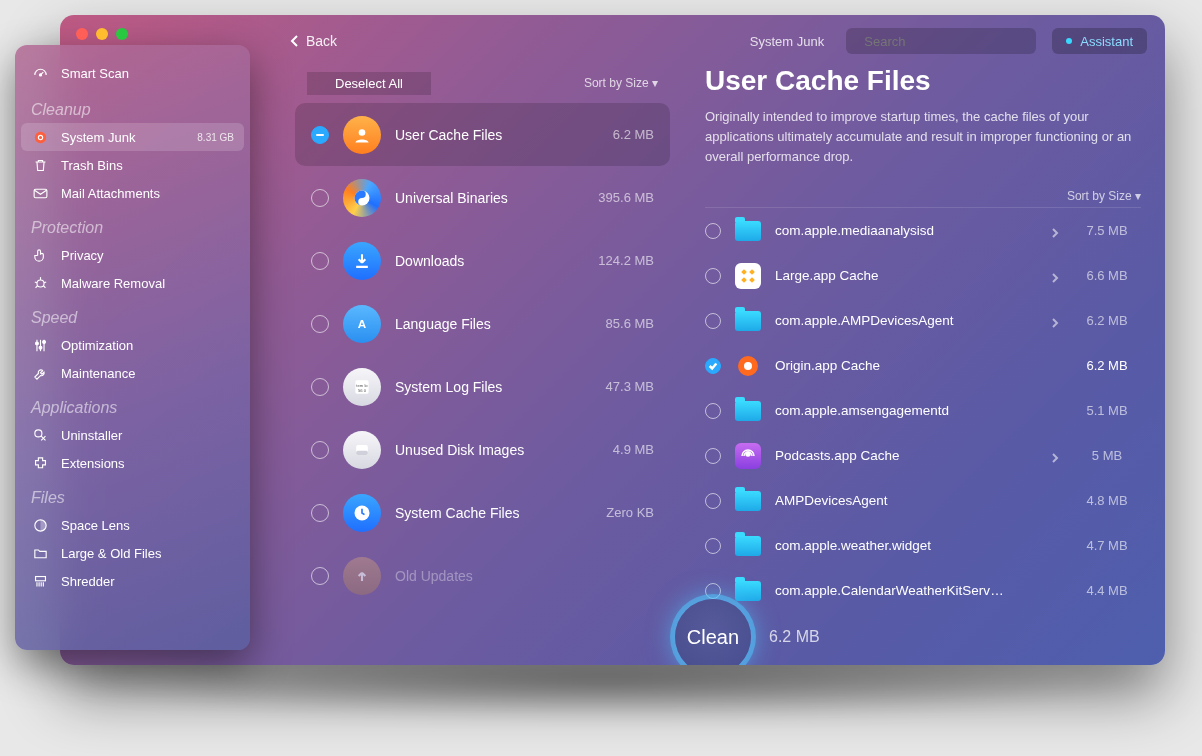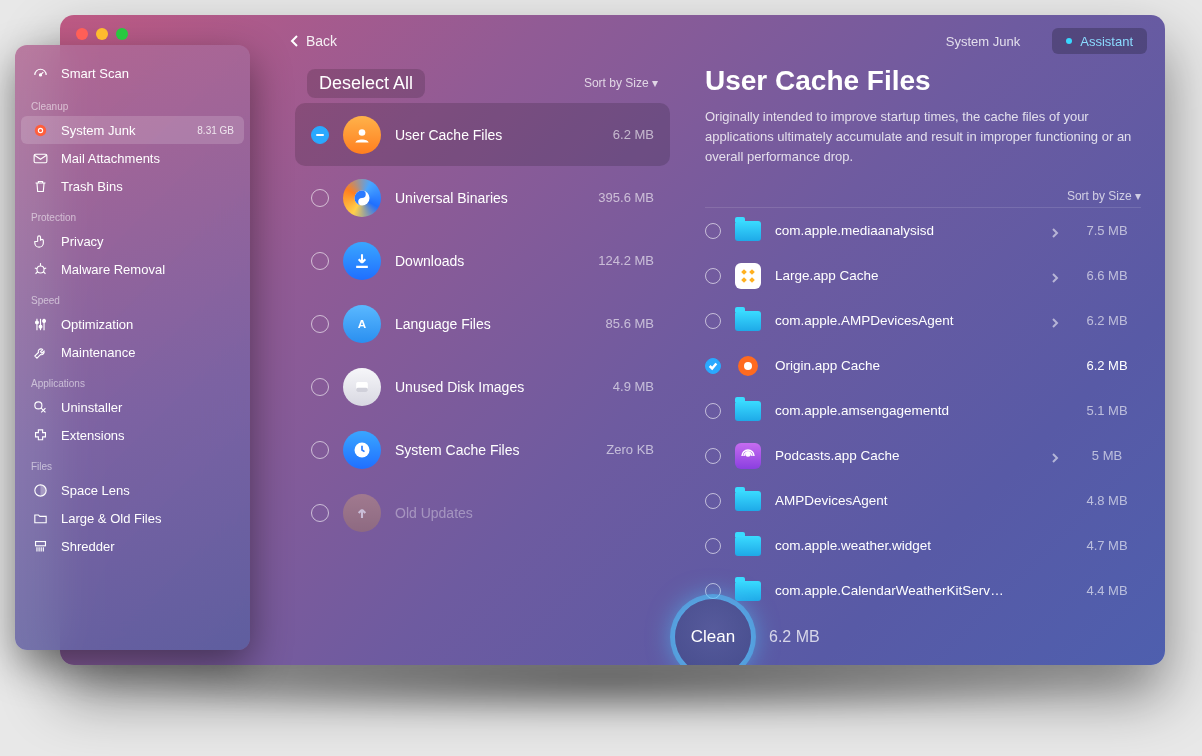--- a/index.html
+++ b/index.html
@@ -14,40 +14,40 @@
   .tl.red{background:#ff5f57;} .tl.yellow{background:#febc2e;} .tl.green{background:#28c840;}
 
   
   .sidebar { position:absolute; left:15px; top:45px; width:235px; height:605px; border-radius:12px;
              background: linear-gradient(160deg, rgba(178,105,148,.85), rgba(120,100,165,.85) 60%, rgba(90,95,160,.85));
              backdrop-filter: blur(20px); padding:12px 0 14px 0; box-shadow: 0 15px 40px rgba(0,0,0,.45); z-index:20;}
   .sb-item { display:flex; align-items:center; gap:12px; height:28px; padding:0 16px; color:#fff; font-size:13px; cursor:pointer;}
   .sb-item.top { height:32px; font-weight:500; }
   .sb-item.active { background: rgba(255,255,255,.16); border-radius:6px; margin:0 6px; padding:0 10px;}
   .sb-item .sz { margin-left:auto; font-size:10px; color:rgba(255,255,255,.8);}
-  .sb-head { font-size:10px; color:rgba(255,255,255,.55); padding:12px 16px 4px; }
+  .sb-head { font-size:16px; color:rgba(255,255,255,.55); padding:12px 16px 4px;font-style:italic; }
   .sic { width:18px; height:18px; display:flex; align-items:center; justify-content:center; color:#fff; }
   .sic svg{width:17px;height:17px;fill:none;stroke:currentColor;stroke-width:1.6;}
 
   
-  .topbar { position:absolute; left:230px; top:12px; right:18px; height:28px; display:flex; align-items:center; gap:26px; color:#fff; z-index:5;}
+  .topbar { position:absolute; left:230px; top:12px; right:18px; height:28px; display:flex; align-items:center; gap:16px; color:#fff; z-index:5;}
   .back { display:flex; align-items:center; gap:6px; font-size:14px; cursor:pointer; color:rgba(255,255,255,.9);}
   .back svg{width:10px;height:14px;stroke:#fff;fill:none;stroke-width:2;}
   .crumb { margin-left:auto; font-size:13px; color:rgba(255,255,255,.8); margin-right:6px;}
   .search { display:flex; align-items:center; gap:8px; width:190px; height:26px; border-radius:6px;
             background:rgba(0,0,0,.18); padding:0 10px; color:rgba(255,255,255,.6);}
   .search input{flex:1;background:none;border:none;outline:none;color:#fff;font-size:13px;}
   .assistant{display:flex;align-items:center;gap:8px;height:26px;padding:0 14px;border-radius:6px;
              background:rgba(0,0,0,.22);color:#8bdcff;font-size:13px;font-weight:500;cursor:pointer;}
   .assistant .dot{width:6px;height:6px;border-radius:50%;background:#39d8ff;}
 
   
   .middle { position:absolute; left:225px; top:48px; width:395px; bottom:0; padding:0 10px 20px 10px; z-index:2;}
   .mid-top{display:flex;align-items:center;height:40px;padding:0 12px;color:#fff;}
-  .deselect{background:rgba(0,0,0,.15);padding:4px 12px;border-radius:8px;font-size:18px;cursor:pointer;}
+  .deselect{background:rgba(0,0,0,.15);padding:4px 28px;border-radius:0;font-size:13px;cursor:pointer;}
   .sortby{margin-left:auto;font-size:12px;color:rgba(255,255,255,.75);cursor:pointer;}
   .catlist{display:flex;flex-direction:column;gap:0;}
   .cat{display:flex;align-items:center;gap:14px;height:63px;padding:0 16px;cursor:pointer;}
   .cat.sel{background:rgba(0,0,0,.15);border-radius:10px;}
   .cat .radio{width:18px;height:18px;border:1.5px solid rgba(255,255,255,.6);border-radius:50%;flex-shrink:0;}
   .cat .radio.dash{background:#2aa9ff;border-color:#2aa9ff;display:flex;align-items:center;justify-content:center;}
   .cat .radio.dash::after{content:"";width:8px;height:2px;background:#fff;border-radius:1px;}
   .cat .cic{width:38px;height:38px;border-radius:50%;display:flex;align-items:center;justify-content:center;color:#fff;flex-shrink:0;}
   .cat .cic svg{width:20px;height:20px;fill:#fff;}
   .cat .nm{font-size:14px;color:#fff;}
@@ -74,21 +74,21 @@
   .it .inm{font-size:13.5px;color:#fff;white-space:nowrap;overflow:hidden;text-overflow:ellipsis;max-width:230px;}
   .it .chev{margin-left:auto;width:8px;height:12px;color:rgba(255,255,255,.55);}
   .it .chev svg{width:8px;height:12px;stroke:currentColor;fill:none;stroke-width:2;}
   .it .isz{width:68px;text-align:center;font-size:13px;color:rgba(255,255,255,.6);}
   .it.sel .inm{font-weight:500;} .it.sel .isz{color:#fff;}
 
   
   .cleanwrap{position:absolute;left:615px;bottom:-10px;display:flex;align-items:center;gap:18px;z-index:15;}
   .cleanbtn{width:76px;height:76px;border-radius:50%;background:radial-gradient(circle at 50% 40%, rgba(80,90,150,.6), rgba(60,70,130,.7));
             box-shadow:0 0 0 5px rgba(80,200,255,.5), 0 0 24px 3px rgba(80,200,255,.6);display:flex;align-items:center;justify-content:center;
-            color:#fff;font-size:17px;font-weight:500;cursor:pointer;}
+            color:#fff;font-size:20px;font-weight:500;cursor:pointer;}
   .cleansz{font-size:16px;color:rgba(255,255,255,.75);}
 
   
   .dropsh{position:absolute;left:40px;top:640px;width:1130px;height:80px;border-radius:50%;
           background:radial-gradient(ellipse at center, rgba(0,0,0,.35), rgba(0,0,0,0) 70%);filter:blur(8px);}
 
   
   .bg-orange{background:linear-gradient(#ffb24a,#ff7f1f);}
   .bg-yy{background:conic-gradient(from 210deg,#ffcf4a,#ff7f1f,#4aa6ff,#1f6fff,#ffcf4a);}
   .bg-blue{background:linear-gradient(#3aa6ff,#1f6fff);}
@@ -109,20 +109,27 @@
   </div>
 
   <div class="topbar">
     <div class="back">
       <svg viewBox="0 0 10 14">
           <polyline points="7,2 2,7 7,12"></polyline>
         </svg>
       <span>Back</span>
     </div>
     <span class="crumb">System Junk</span>
+    <div class="search">
+      <svg width="14" height="14" viewBox="0 0 16 16" fill="none" stroke="rgba(255,255,255,.6)" stroke-width="1.8">
+          <circle cx="7" cy="7" r="5"></circle>
+          <line x1="11" y1="11" x2="15" y2="15"></line>
+        </svg>
+      <input placeholder="Search" style="">
+    </div>
     <div class="assistant">
       <span class="dot"></span>
       <span>Assistant</span>
     </div>
   </div>
 
   <div class="middle">
     <div class="mid-top">
       <div class="deselect">Deselect All</div>
       <div class="sortby"><span>Sort by Size</span> ▾</div>
@@ -167,20 +174,32 @@
               <text x="12" y="17" text-anchor="middle" font-size="14" fill="#fff" font-weight="700">A</text>
             </svg>
           </span>
     <span class="nm">Language Files</span>
     <span class="csz">85.6 MB</span>
         </div>
         <div class="cat">
           <span class="radio "></span>
     <span class="cic bg-white">
             <svg viewBox="0 0 24 24">
+              <rect x="4" y="4" width="16" height="16" rx="2" fill="#fff"></rect>
+              <text x="12" y="12" text-anchor="middle" font-size="5" fill="#555">tem lo</text>
+              <text x="12" y="18" text-anchor="middle" font-size="5" fill="#555">56 0</text>
+            </svg>
+          </span>
+    <span class="nm">System Log Files</span>
+    <span class="csz">47.3 MB</span>
+        </div>
+        <div class="cat">
+          <span class="radio "></span>
+    <span class="cic bg-white">
+            <svg viewBox="0 0 24 24">
               <rect x="5" y="6" width="14" height="12" rx="2" fill="#fff"></rect>
               <rect x="5" y="13" width="14" height="5" rx="2" fill="#d0d0da"></rect>
             </svg>
           </span>
     <span class="nm">Unused Disk Images</span>
     <span class="csz">4.9 MB</span>
         </div>
         <div class="cat">
           <span class="radio "></span>
     <span class="cic bg-blue">
@@ -352,33 +371,33 @@
           <circle cx="12" cy="12" r="8" fill="#ff5f3c" stroke="none"></circle>
           <circle cx="12" cy="12" r="3" stroke="#fff"></circle>
         </svg>
       </span>
     <span>System Junk</span>
     <span class="sz">8.31 GB</span>
   </div>
   <div class="sb-item">
     <span class="sic">
         <svg viewBox="0 0 24 24">
+          <path d="M5 7h14M9 7V5h6v2m-8 0 1 12h8l1-12"></path>
+        </svg>
+      </span>
+    <span>Trash Bins</span>
+  </div>
+  <div class="sb-item">
+    <span class="sic">
+        <svg viewBox="0 0 24 24">
           <rect x="3" y="6" width="18" height="12" rx="2"></rect>
           <polyline points="3,7 12,13 21,7"></polyline>
         </svg>
       </span>
     <span>Mail Attachments</span>
-  </div>
-  <div class="sb-item">
-    <span class="sic">
-        <svg viewBox="0 0 24 24">
-          <path d="M5 7h14M9 7V5h6v2m-8 0 1 12h8l1-12"></path>
-        </svg>
-      </span>
-    <span>Trash Bins</span>
   </div>
 
   <div class="sb-head">Protection</div>
   <div class="sb-item">
     <span class="sic">
         <svg viewBox="0 0 24 24">
           <path d="M8 12V6a2 2 0 1 1 4 0v5a2 2 0 1 1 4 0v3a6 6 0 0 1-12 0v-2l4 0"></path>
         </svg>
       </span>
     <span>Privacy</span>

